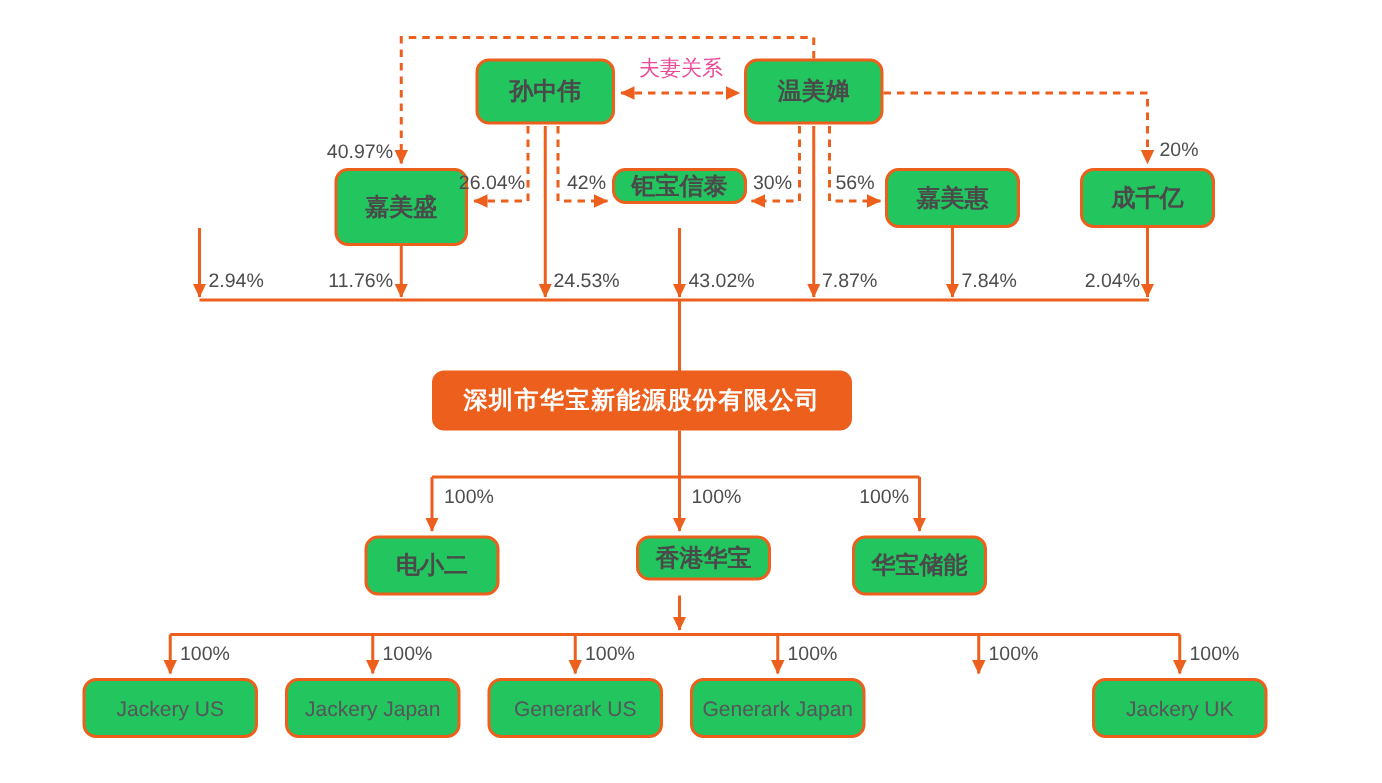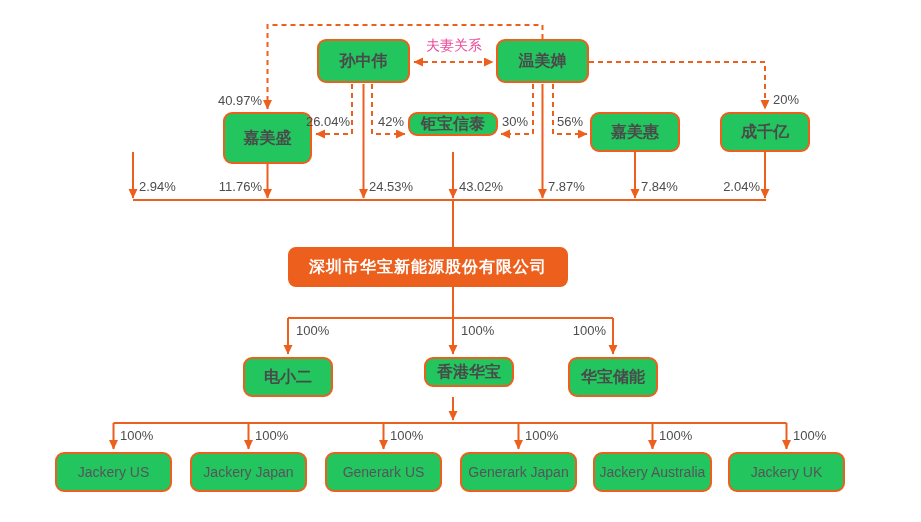--- a/index.html
+++ b/index.html
@@ -123,16 +123,15 @@
   <span class="pct" style="left:255px;top:429px">100%</span>
   <span class="pct" style="left:390px;top:429px">100%</span>
   <span class="pct" style="left:525px;top:429px">100%</span>
   <span class="pct" style="left:659px;top:429px">100%</span>
   <span class="pct" style="left:793px;top:429px">100%</span>
 
   <div class="node en" style="left:190px;top:452px;width:117px;height:40px">Jackery Japan</div>
   <div class="node en" style="left:55px;top:452px;width:117px;height:40px">Jackery US</div>
   <div class="node en" style="left:325px;top:452px;width:117px;height:40px">Generark US</div>
   <div class="node en" style="left:460px;top:452px;width:117px;height:40px">Generark Japan</div>
-  <div class="node en" style="left:593px;top:452px;width:119px;height:40px">Jackery Australia</div>
   <div class="node en" style="left:728px;top:452px;width:117px;height:40px">Jackery UK</div>
 
 </div>
 
 </body></html>

